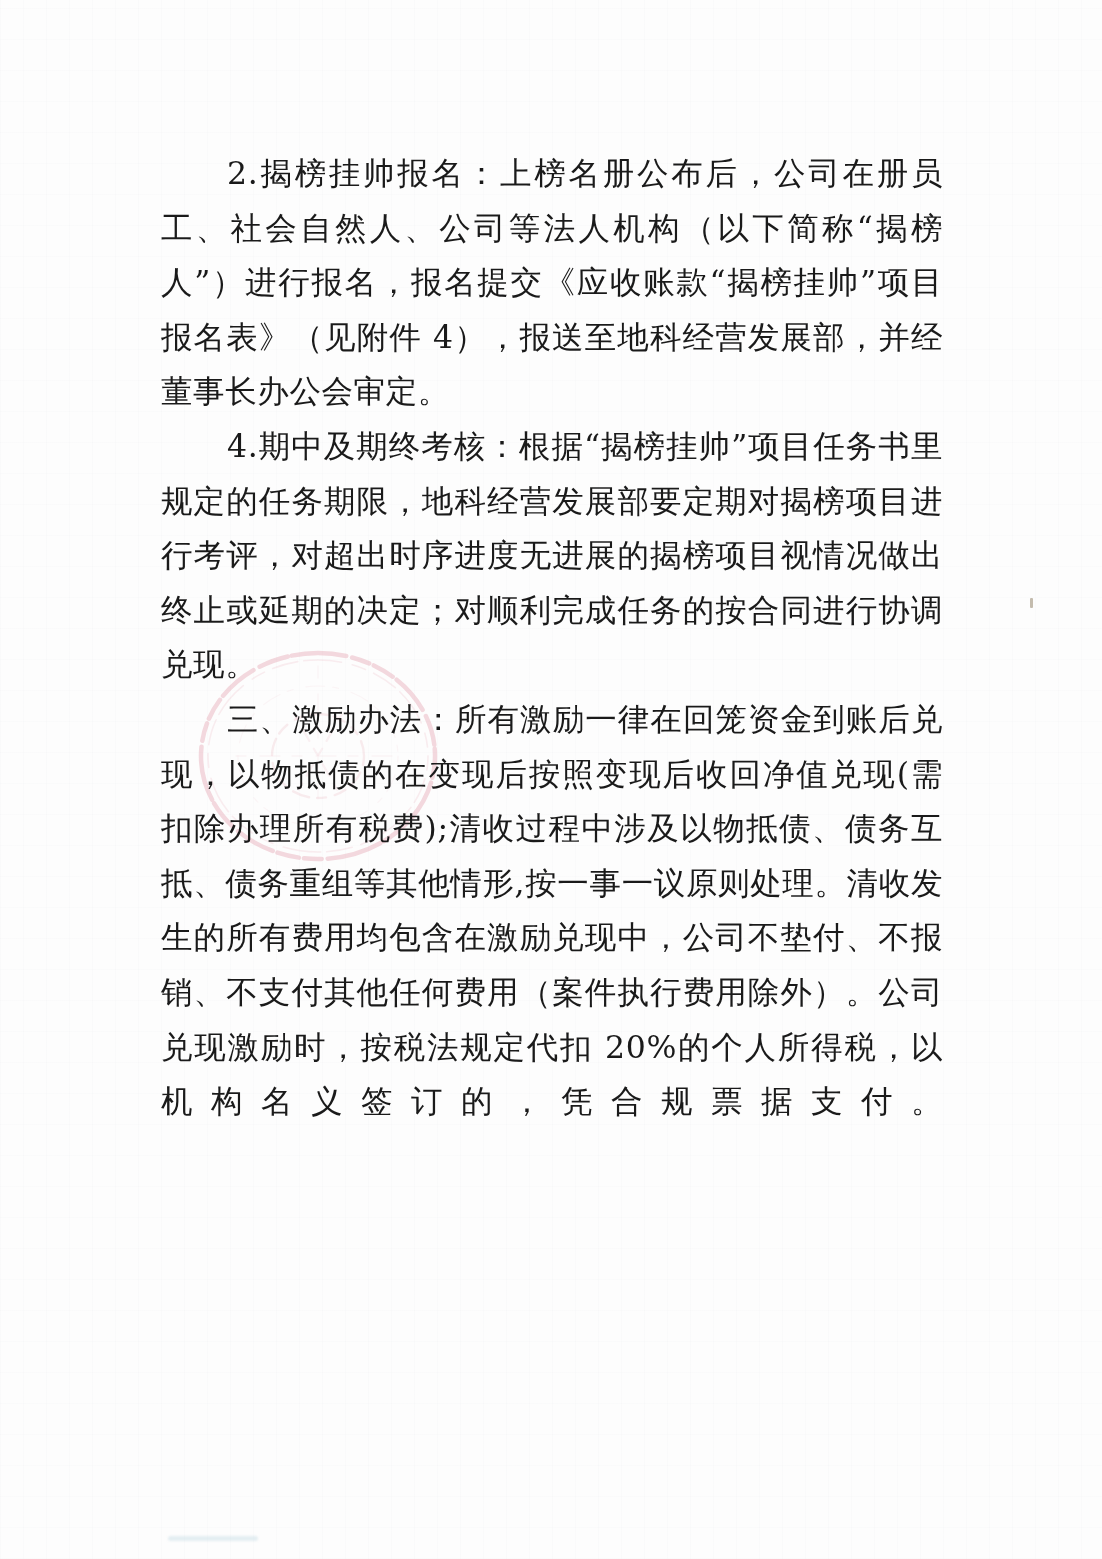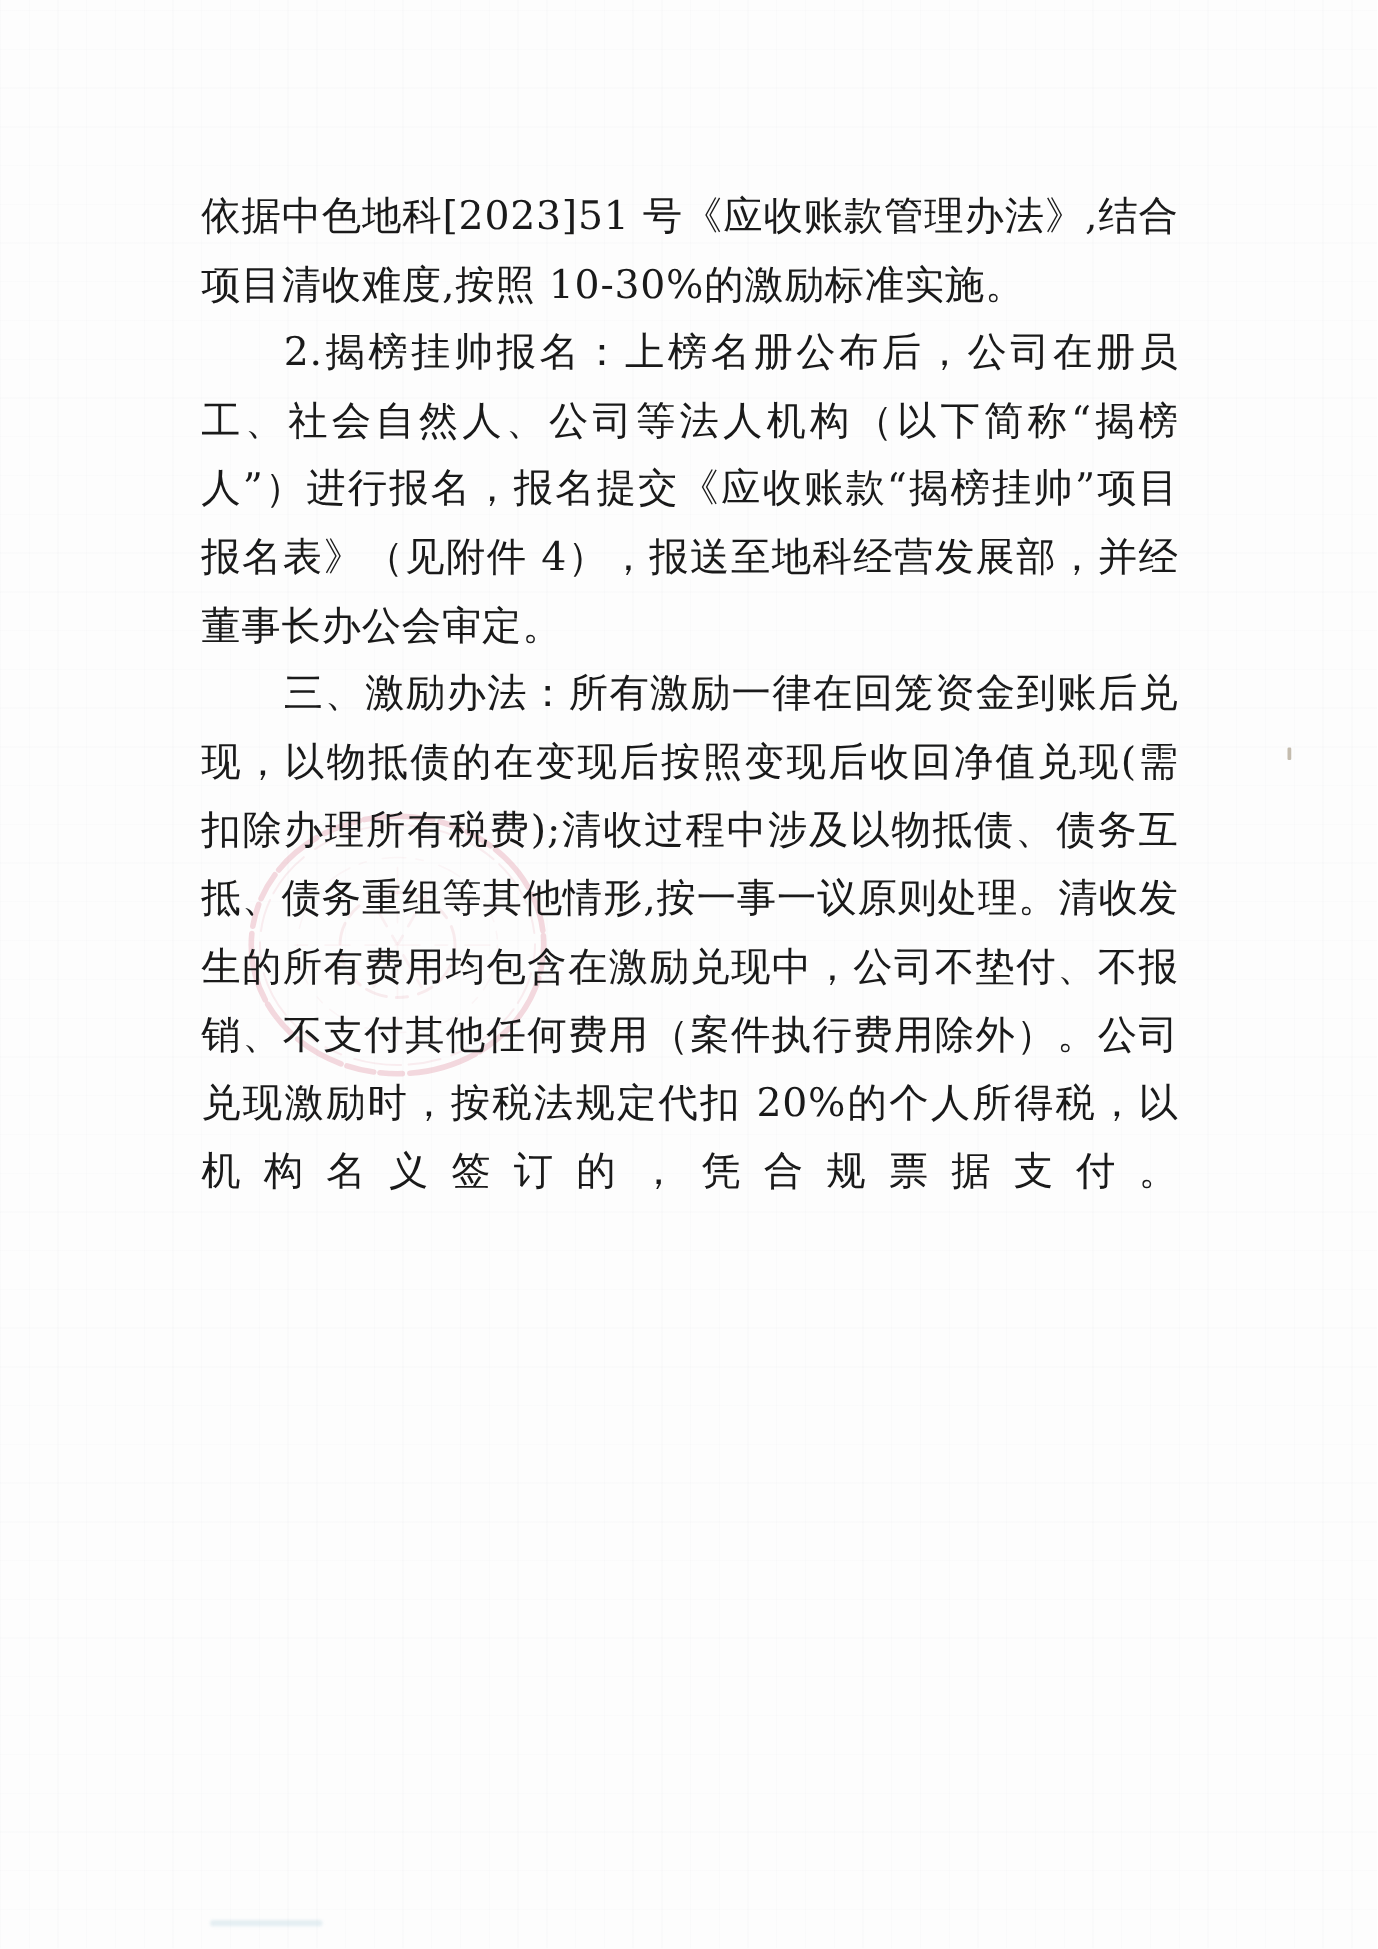--- a/index.html
+++ b/index.html
@@ -118,23 +118,23 @@
       <path d="M122 18 L122 198" stroke-width="1.4" opacity="0.15" stroke-dasharray="12 16 22 10"></path>
       <ellipse cx="122" cy="108" rx="80" ry="70" stroke-width="1.2" opacity="0.14" stroke-dasharray="6 13 19 8"></ellipse>
     </g>
   </svg>
 
   <div class="speck-right"></div>
   <div class="speck-bottom"></div>
 
   <div class="text-block">
 
-    <p class="para">依据中色地科[2023]51 号《应收账款管理办法》,结合项目清收难度,按照 10-30%的激励标准实施。</p>
 
     <p class="para indent">2.揭榜挂帅报名：上榜名册公布后，公司在册员工、社会自然人、公司等法人机构（以下简称“揭榜人”）进行报名，报名提交《应收账款“揭榜挂帅”项目报名表》（见附件 4），报送至地科经营发展部，并经董事长办公会审定。</p>
 
 
+    <p class="para indent">4.期中及期终考核：根据“揭榜挂帅”项目任务书里规定的任务期限，地科经营发展部要定期对揭榜项目进行考评，对超出时序进度无进展的揭榜项目视情况做出终止或延期的决定；对顺利完成任务的按合同进行协调兑现。</p>
 
     <p class="para indent last-justify">三、激励办法：所有激励一律在回笼资金到账后兑现，以物抵债的在变现后按照变现后收回净值兑现(需扣除办理所有税费);清收过程中涉及以物抵债、债务互抵、债务重组等其他情形,按一事一议原则处理。清收发生的所有费用均包含在激励兑现中，公司不垫付、不报销、不支付其他任何费用（案件执行费用除外）。公司兑现激励时，按税法规定代扣 20%的个人所得税，以机构名义签订的，凭合规票据支付。</p>
 
   </div>
 
 </div>
 
 </body></html>

